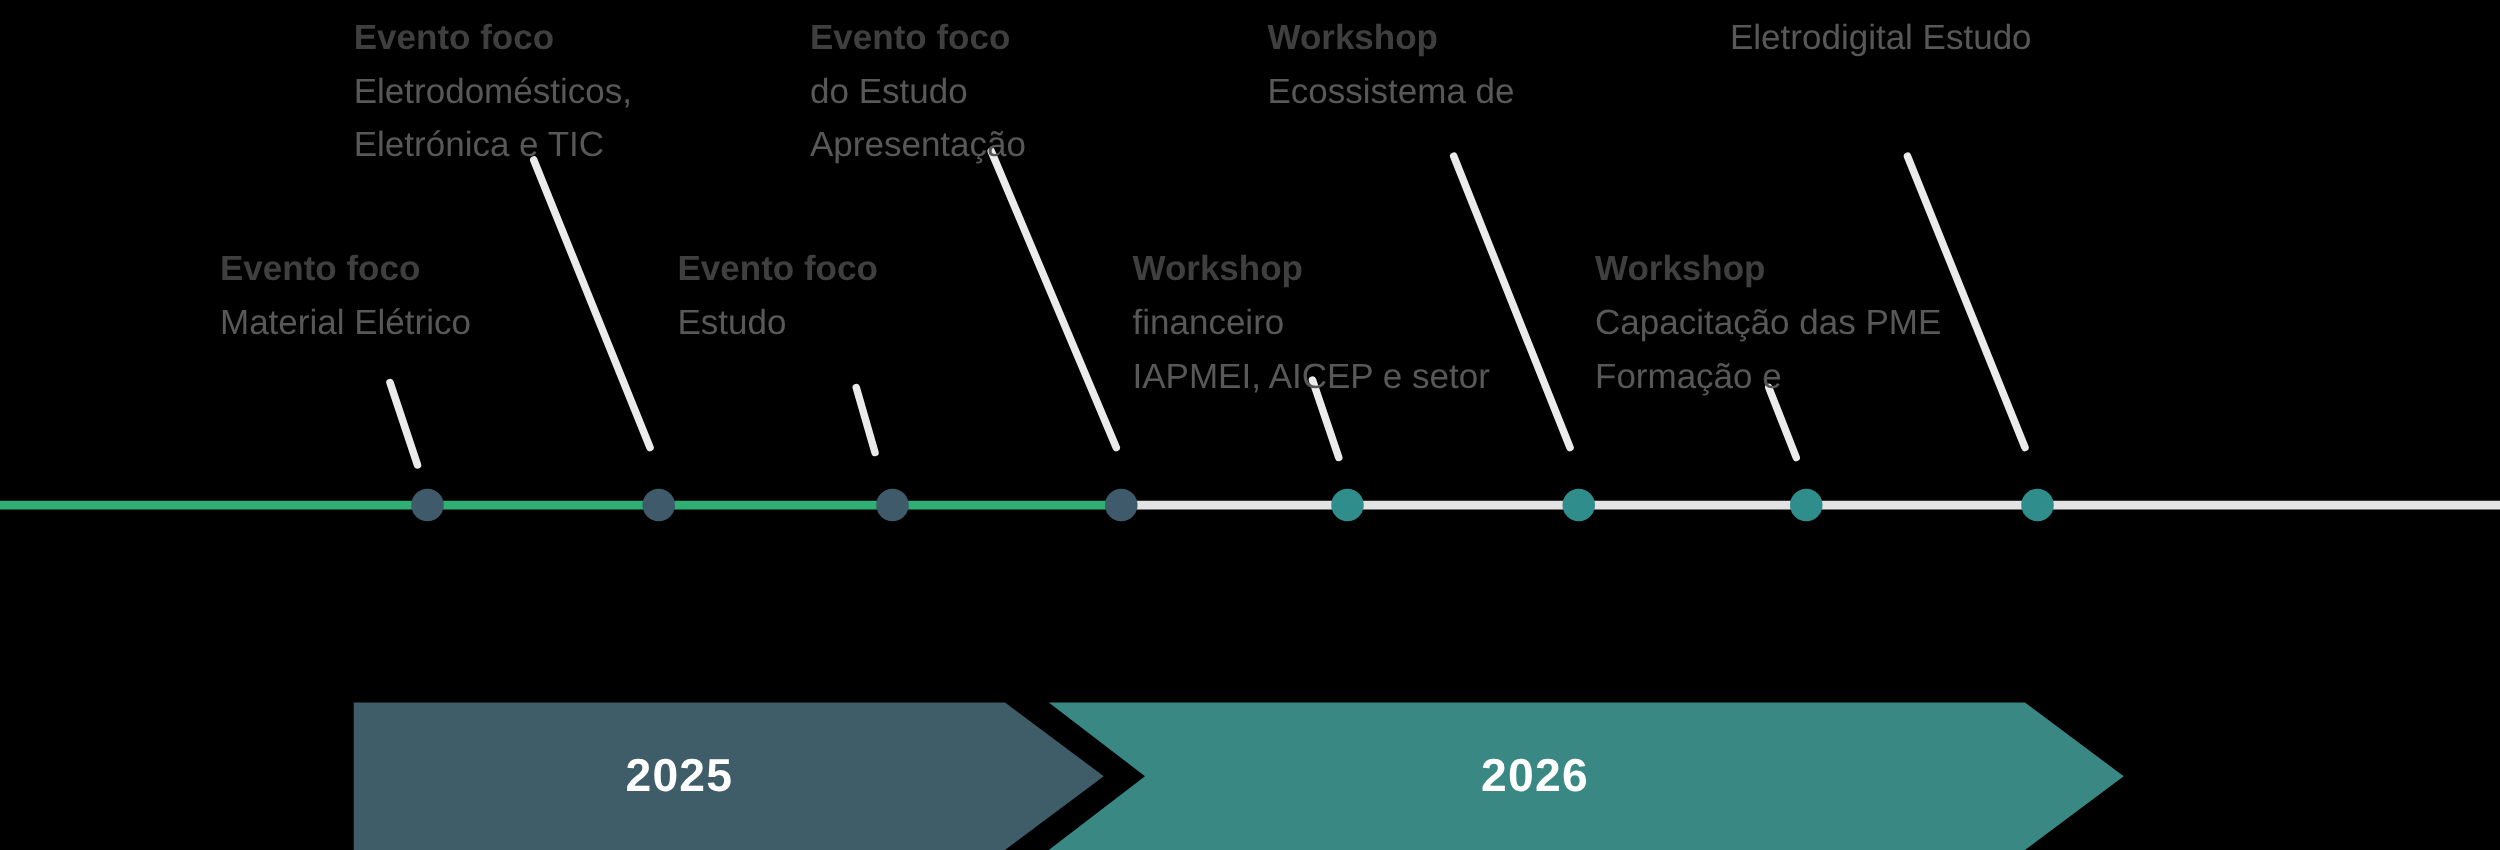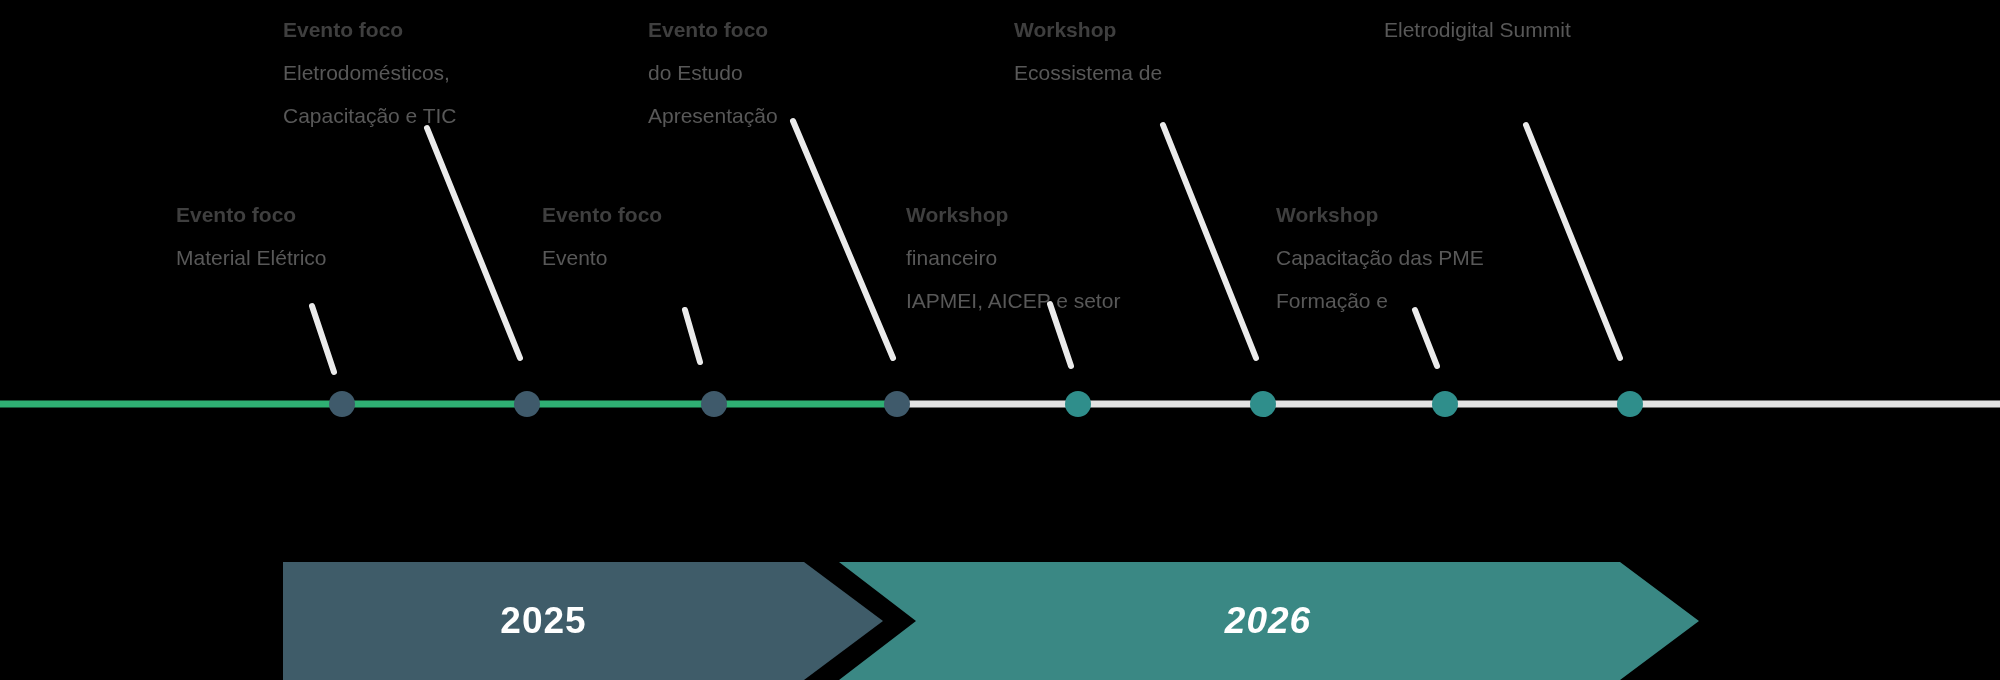--- a/index.html
+++ b/index.html
@@ -15,21 +15,21 @@
     overflow: hidden;
     font-family: "Liberation Sans", sans-serif;
   }
   .gfx {
     position: absolute;
     left: 0;
     top: 0;
   }
   .label {
     position: absolute;
-    font-size: 21px;
+    font-size: 28px;
     line-height: 43px;
     color: #585858;
     white-space: nowrap;
   }
   .label .title {
     display: block;
     font-weight: bold;
     color: #3F3F3F;
   }
   .label .line {
@@ -41,21 +41,21 @@
     height: 118px;
     display: flex;
     align-items: center;
     justify-content: center;
     color: #FFFFFF;
     font-weight: bold;
     font-size: 37px;
     letter-spacing: 1px;
   }
   .year-2025 { left: 283px; width: 521px; }
-  .year-2026 { left: 916px; width: 704px; font-style: italic; }
+  .year-2026 { left: 876px; width: 704px; }
 
   .l1 { left: 176px;  top: 193px; }
   .l2 { left: 283px;  top: 8px;   }
   .l3 { left: 542px;  top: 193px; }
   .l4 { left: 648px;  top: 8px;   }
   .l5 { left: 906px;  top: 193px; }
   .l6 { left: 1014px; top: 8px;   }
   .l7 { left: 1276px; top: 193px; }
   .l8 { left: 1384px; top: 8px;   }
 </style>
@@ -92,26 +92,26 @@
   </svg>
 
   <div class="label l1">
     <span class="title">Evento foco</span>
     <span class="line">Material Elétrico</span>
   </div>
 
   <div class="label l2">
     <span class="title">Evento foco</span>
     <span class="line">Eletrodomésticos,</span>
-    <span class="line">Capacitação e TIC</span>
+    <span class="line">Eletrónica e TIC</span>
   </div>
 
   <div class="label l3">
     <span class="title">Evento foco</span>
-    <span class="line">Evento</span>
+    <span class="line">Estudo</span>
   </div>
 
   <div class="label l4">
     <span class="title">Evento foco</span>
     <span class="line">do Estudo</span>
     <span class="line">Apresentação</span>
   </div>
 
   <div class="label l5">
     <span class="title">Workshop</span>
@@ -124,19 +124,19 @@
     <span class="line">Ecossistema de</span>
   </div>
 
   <div class="label l7">
     <span class="title">Workshop</span>
     <span class="line">Capacitação das PME</span>
     <span class="line">Formação e</span>
   </div>
 
   <div class="label l8">
-    <span class="line">Eletrodigital Summit</span>
+    <span class="line">Eletrodigital Estudo</span>
   </div>
 
   <div class="year year-2025">2025</div>
   <div class="year year-2026">2026</div>
 
 </div>
 
 </body></html>

